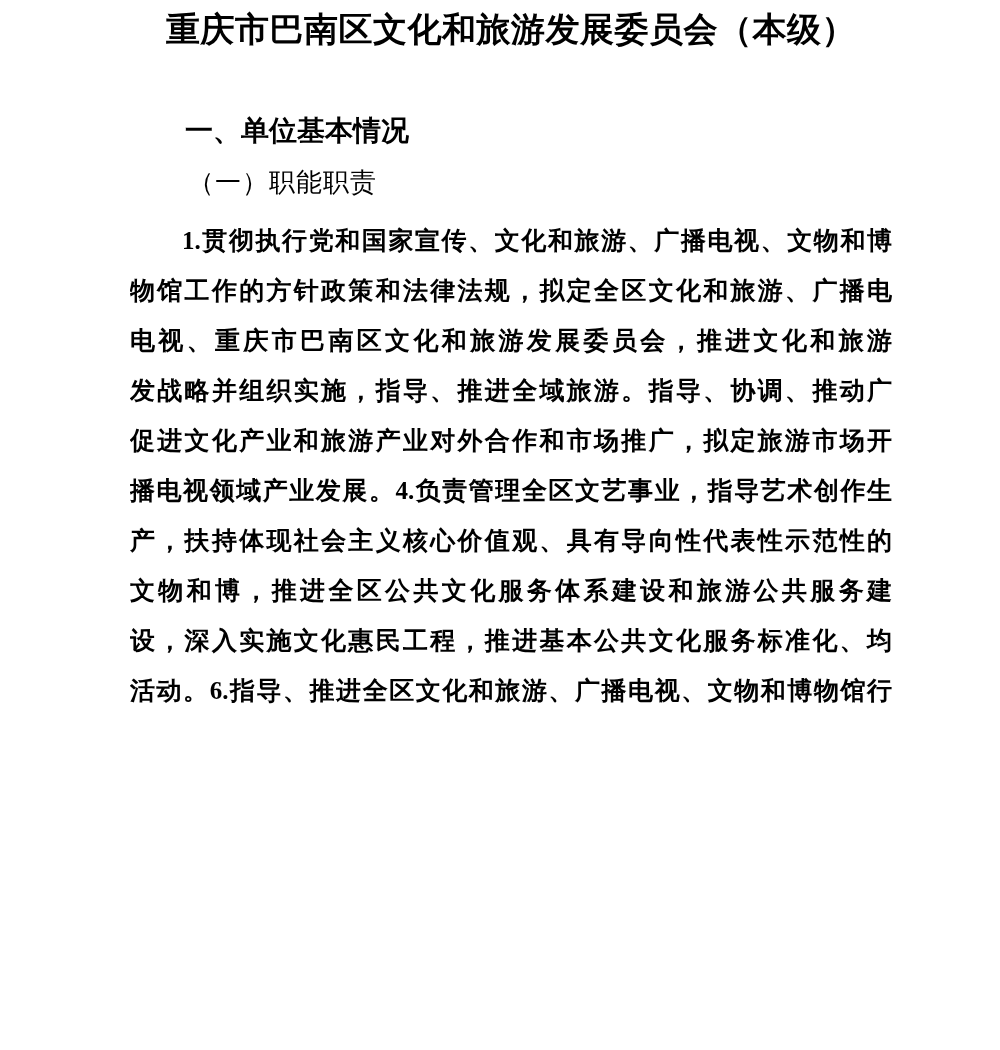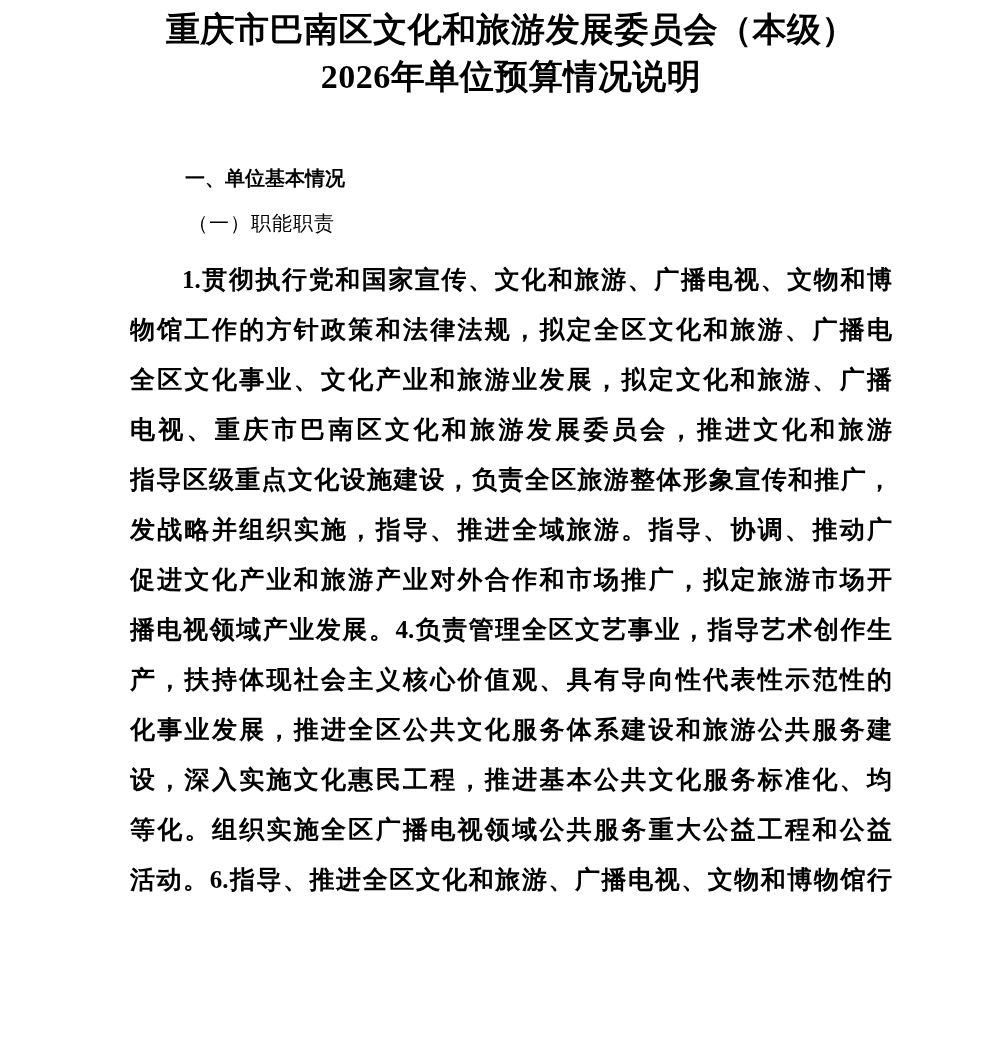--- a/index.html
+++ b/index.html
@@ -32,32 +32,32 @@
     display: block;
     white-space: nowrap;
   }
 
   
   .section-heading {
     margin-top: 58px;
     padding-left: 55px;
     font-family: "Liberation Sans", "DejaVu Sans", sans-serif;
     font-weight: bold;
-    font-size: 20px;
+    font-size: 28px;
     line-height: 40px;
     white-space: nowrap;
   }
 
   
   .sub-heading {
-    margin-top: 4px;
+    margin-top: 12px;
     padding-left: 58px;
-    font-family: Liberation Serif, serif;
+    font-family: Liberation Mono, monospace;
     font-weight: normal;
-    font-size: 20px;
+    font-size: 26px;
     line-height: 42px;
     letter-spacing: 1px;
     white-space: nowrap;
   }
 
   
   .body-text {
     margin-top: 11px;
     font-size: 25px;
     color: #000000;
@@ -75,36 +75,32 @@
     text-indent: 52px;
   }
 </style>
 </head>
 <body>
 
 <div class="page">
 
   <h1 class="doc-title">
     <span class="title-line">重庆市巴南区文化和旅游发展委员会（本级）</span>
-    <span class="title-line">2026年单位预算情况说明</span>
   </h1>
 
   <h2 class="section-heading">一、单位基本情况</h2>
 
   <h3 class="sub-heading">（一）职能职责</h3>
 
   <div class="body-text">
     <div class="body-line indent">1.贯彻执行党和国家宣传、文化和旅游、广播电视、文物和博</div>
     <div class="body-line">物馆工作的方针政策和法律法规，拟定全区文化和旅游、广播电</div>
-    <div class="body-line">全区文化事业、文化产业和旅游业发展，拟定文化和旅游、广播</div>
     <div class="body-line">电视、重庆市巴南区文化和旅游发展委员会，推进文化和旅游</div>
-    <div class="body-line">指导区级重点文化设施建设，负责全区旅游整体形象宣传和推广，</div>
     <div class="body-line">发战略并组织实施，指导、推进全域旅游。指导、协调、推动广</div>
     <div class="body-line">促进文化产业和旅游产业对外合作和市场推广，拟定旅游市场开</div>
     <div class="body-line">播电视领域产业发展。4.负责管理全区文艺事业，指导艺术创作生</div>
     <div class="body-line">产，扶持体现社会主义核心价值观、具有导向性代表性示范性的</div>
-    <div class="body-line">化事业发展，推进全区公共文化服务体系建设和旅游公共服务建</div>
+    <div class="body-line">文物和博，推进全区公共文化服务体系建设和旅游公共服务建</div>
     <div class="body-line">设，深入实施文化惠民工程，推进基本公共文化服务标准化、均</div>
-    <div class="body-line">等化。组织实施全区广播电视领域公共服务重大公益工程和公益</div>
     <div class="body-line">活动。6.指导、推进全区文化和旅游、广播电视、文物和博物馆行</div>
   </div>
 
 </div>
 
 </body></html>

